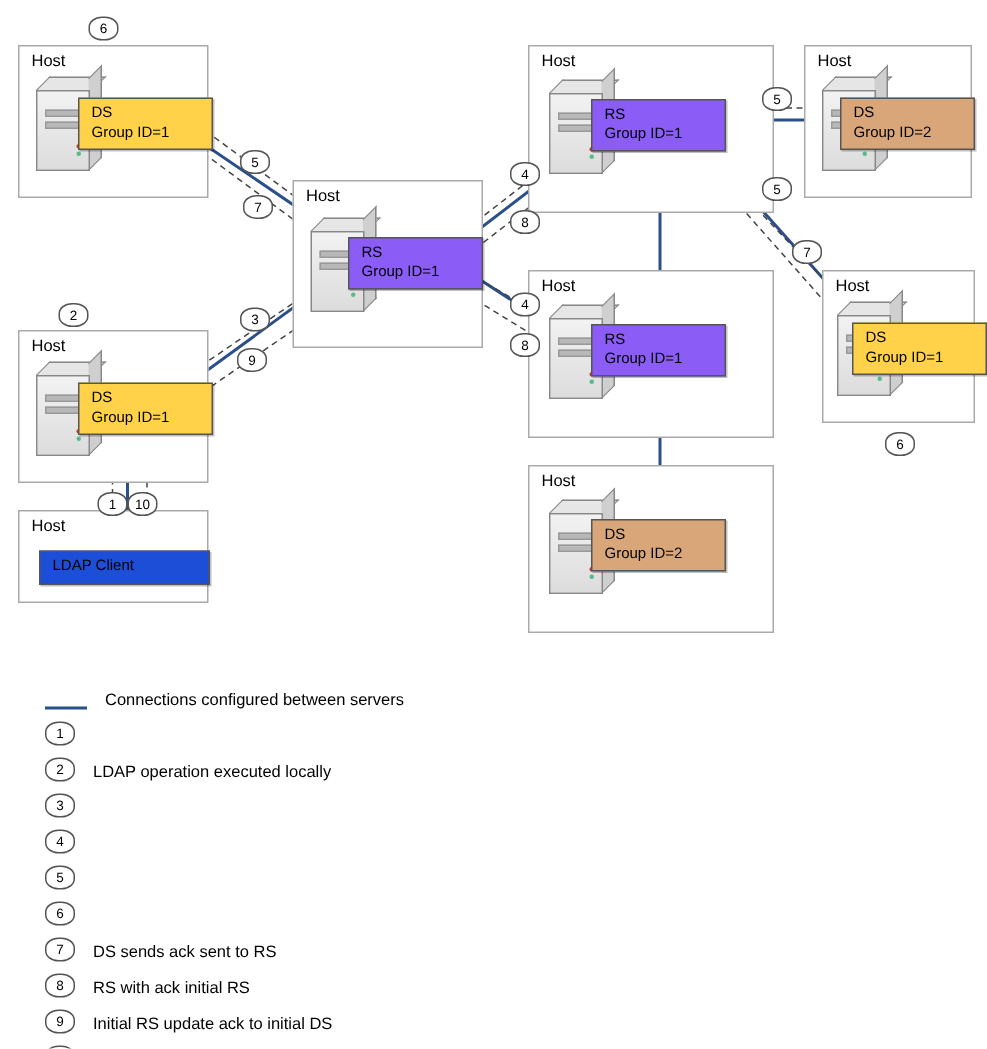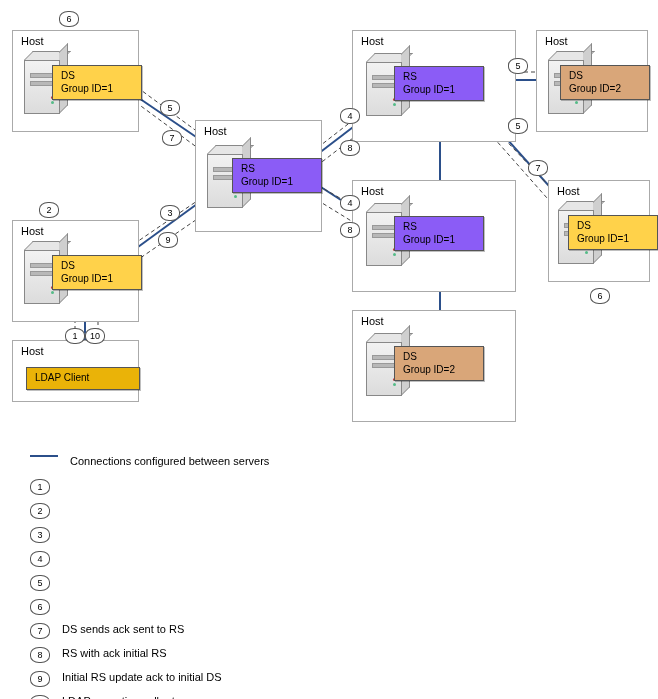--- a/index.html
+++ b/index.html
@@ -18,28 +18,28 @@
   .server-slot.s1{top:12px}
   .server-slot.s2{top:20px}
   .server-lights{position:absolute;left:26px;top:40px;width:3px;height:3px;background:#5b8;border-radius:50%;box-shadow:0 -5px 0 #c33}
 
   
   .module{position:absolute;min-width:72px;border:1px solid #555;padding:4px 8px;text-align:left;font-size:10px;line-height:1.25;box-shadow:1px 1px 0 rgba(0,0,0,.25);white-space:nowrap}
   .module .t{display:block}
   .mod-ds1{background:#ffd24a}
   .mod-ds2{background:#d9a679}
   .mod-rs{background:#8b5cf6}
-  .mod-client{background:#eab308}
+  .mod-client{background:#1d4ed8}
 
   
   .step{position:absolute;width:18px;height:14px;border:1px solid #555;border-radius:9px/7px;background:#fff;text-align:center;font-size:9px;line-height:14px}
 
   
   .legend{position:absolute;left:30px;top:455px}
-  .legend-row{display:flex;align-items:flex-start;margin-bottom:6px;height:18px}
+  .legend-row{display:flex;align-items:flex-end;margin-bottom:6px;height:18px}
   .legend-step{width:18px;height:14px;border:1px solid #555;border-radius:9px/7px;text-align:center;font-size:9px;line-height:14px;margin-right:12px;flex-shrink:0}
   .legend-line{width:28px;height:0;border-top:2px solid #2b4f8a;margin-right:12px;flex-shrink:0}
   .legend-text{font-size:11px}
 
   svg{position:absolute;left:0;top:0;pointer-events:none}
 </style>
 </head>
 <body>
 
 <div class="page">
@@ -243,20 +243,21 @@
   <div class="legend">
     <div class="legend-row">
       <span class="legend-line"></span>
       <span class="legend-text">Connections configured between servers</span>
     </div>
     <div class="legend-row">
         <span class="legend-step">1</span>
       </div>
     <div class="legend-row">
         <span class="legend-step">2</span>
+        <span class="legend-text">LDAP operation executed locally</span>
       </div>
     <div class="legend-row">
         <span class="legend-step">3</span>
       </div>
     <div class="legend-row">
         <span class="legend-step">4</span>
       </div>
     <div class="legend-row">
         <span class="legend-step">5</span>
       </div>

